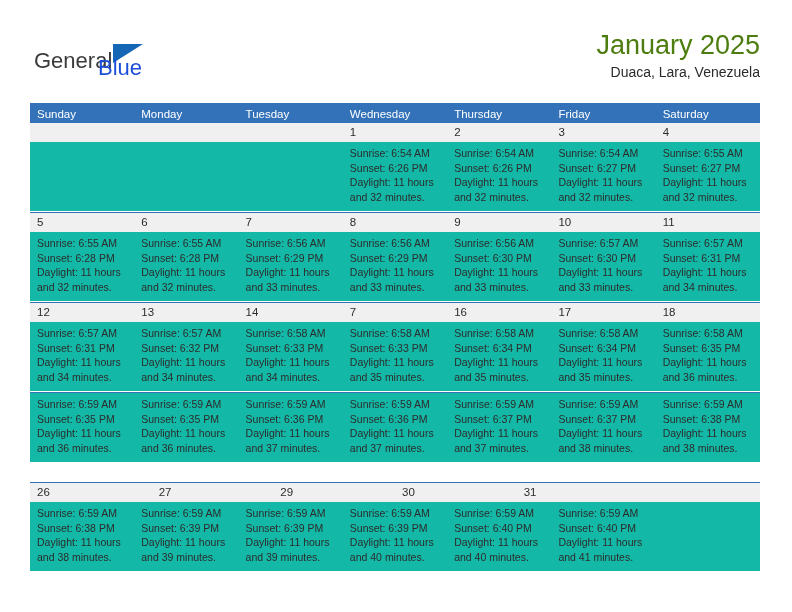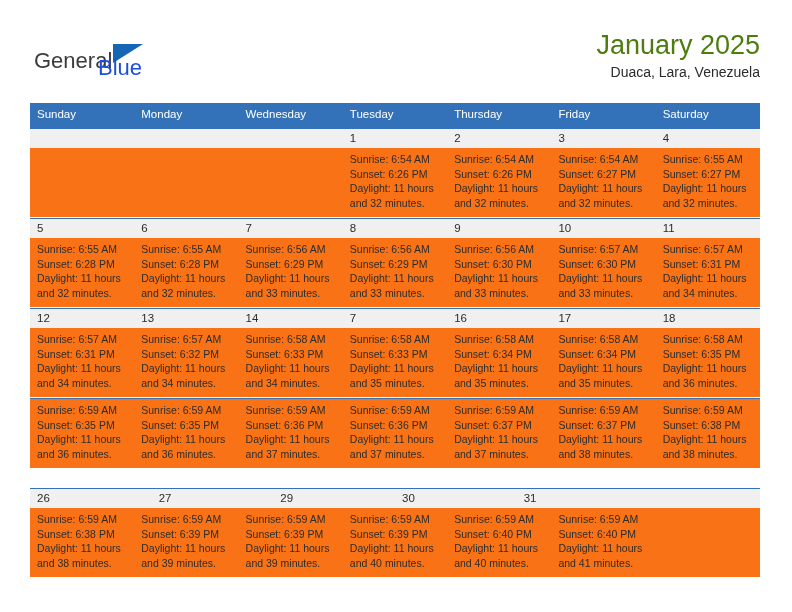--- a/index.html
+++ b/index.html
@@ -83,21 +83,21 @@
   
   .calendar {
     position: absolute;
     left: 30px;
     top: 103px;
     width: 730px;
   }
   .dow-row {
     display: flex;
     background: #3372b8;
-    height: 26px;
+    height: 20px;
   }
   .dow-cell {
     flex: 1 1 0;
     color: #ffffff;
     font-size: 11.5px;
     line-height: 22px;
     padding-left: 7px;
     box-sizing: border-box;
     white-space: nowrap;
   }
@@ -118,21 +118,21 @@
   .num-cell {
     flex: 1 1 0;
     font-size: 11.5px;
     color: #2c2c2c;
     line-height: 19px;
     padding-left: 7px;
     box-sizing: border-box;
   }
   .week-body {
     display: flex;
-    background: #f97316;
+    background: #14b8a6;
     height: 69px;
   }
   .body-cell {
     flex: 1 1 0;
     padding: 4px 6px 0 7px;
     box-sizing: border-box;
   }
   .info-line {
     font-size: 10.5px;
     color: #2c2c2c;
@@ -157,22 +157,22 @@
       <div class="cal-title">January 2025</div>
       <div class="cal-subtitle">Duaca, Lara, Venezuela</div>
     </div>
 
   </div>
 
   <div class="calendar">
     <div class="dow-row" id="dow-row">
         <div class="dow-cell">Sunday</div>
         <div class="dow-cell">Monday</div>
+        <div class="dow-cell">Tuesday</div>
         <div class="dow-cell">Wednesday</div>
-        <div class="dow-cell">Tuesday</div>
         <div class="dow-cell">Thursday</div>
         <div class="dow-cell">Friday</div>
         <div class="dow-cell">Saturday</div>
       </div>
     <div id="weeks-container">
         <div class="week">
           <div class="week-numbers">
             <div class="num-cell"></div>
             <div class="num-cell"></div>
             <div class="num-cell"></div>

